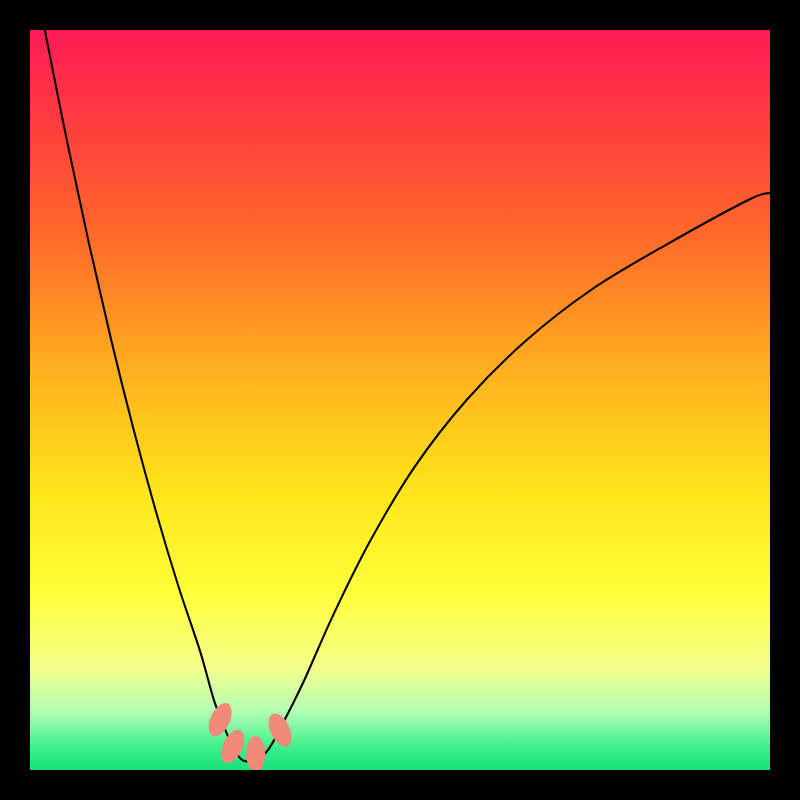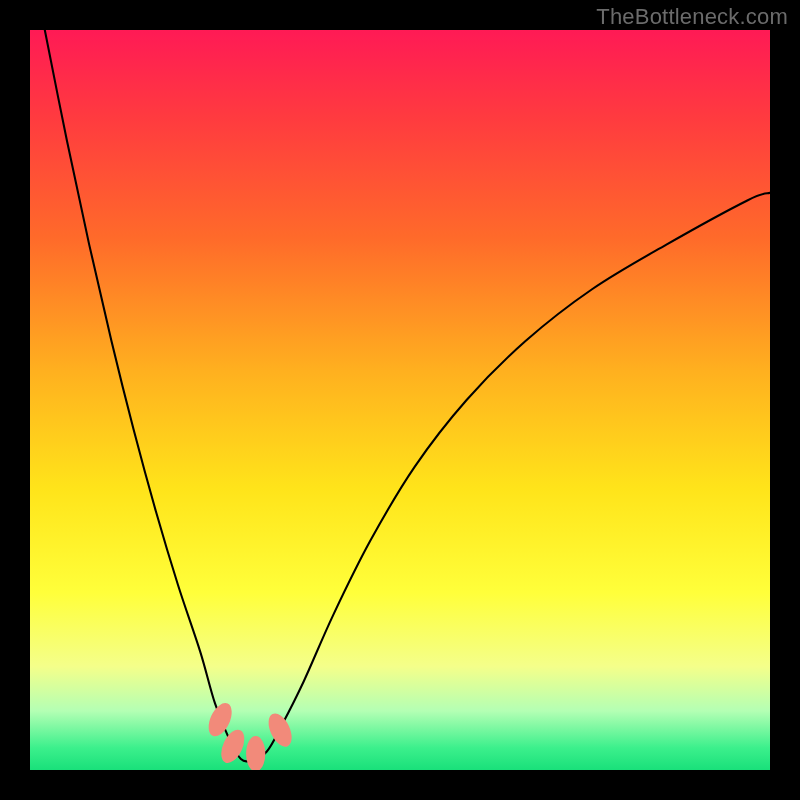--- a/index.html
+++ b/index.html
@@ -37,21 +37,20 @@
   }
   svg {
     display: block;
   }
 </style>
 </head>
 <body>
 
 <div class="frame">
 
-  <div class="attribution">TheBottleneck.com</div>
 
   <div class="plot-area">
     <svg id="chart-svg" viewBox="0 0 100 100" preserveAspectRatio="none" width="740" height="740">
       <defs>
         <linearGradient id="bg-grad" x1="0" y1="0" x2="0" y2="1">
             <stop offset="0%" stop-color="#ff1a55"></stop>
             <stop offset="12%" stop-color="#ff3b3f"></stop>
             <stop offset="28%" stop-color="#ff6a2a"></stop>
             <stop offset="46%" stop-color="#ffb01f"></stop>
             <stop offset="62%" stop-color="#ffe41a"></stop>

